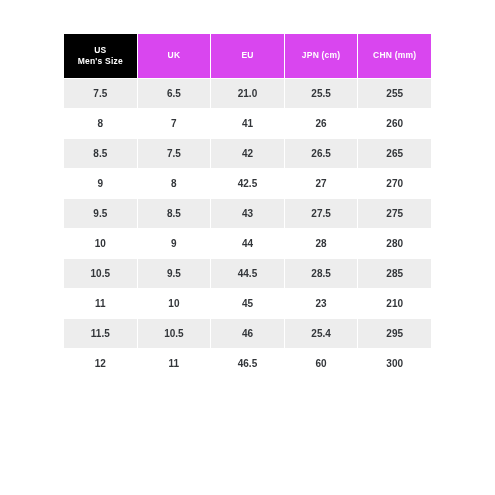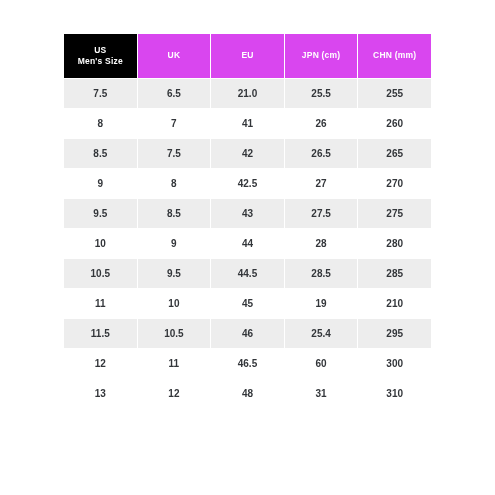--- a/index.html
+++ b/index.html
@@ -142,39 +142,32 @@
           <td>10.5</td>
           <td>9.5</td>
           <td>44.5</td>
           <td>28.5</td>
           <td>285</td>
         </tr>
         <tr>
           <td>11</td>
           <td>10</td>
           <td>45</td>
-          <td>19</td>
+          <td>23</td>
           <td>210</td>
         </tr>
         <tr class="row-shaded">
           <td>11.5</td>
           <td>10.5</td>
           <td>46</td>
           <td>25.4</td>
           <td>295</td>
         </tr>
         <tr>
           <td>12</td>
           <td>11</td>
           <td>46.5</td>
           <td>60</td>
           <td>300</td>
         </tr>
-        <tr>
-          <td>13</td>
-          <td>12</td>
-          <td>48</td>
-          <td>31</td>
-          <td>310</td>
-        </tr>
       </tbody>
   </table>
 </div>
 
 </body></html>

